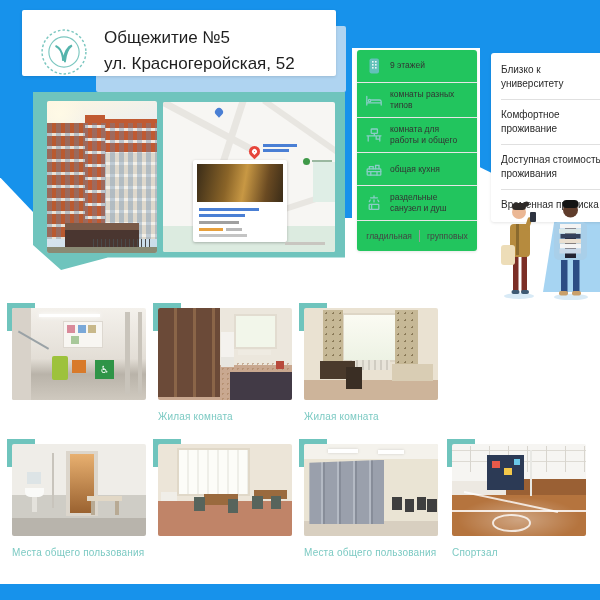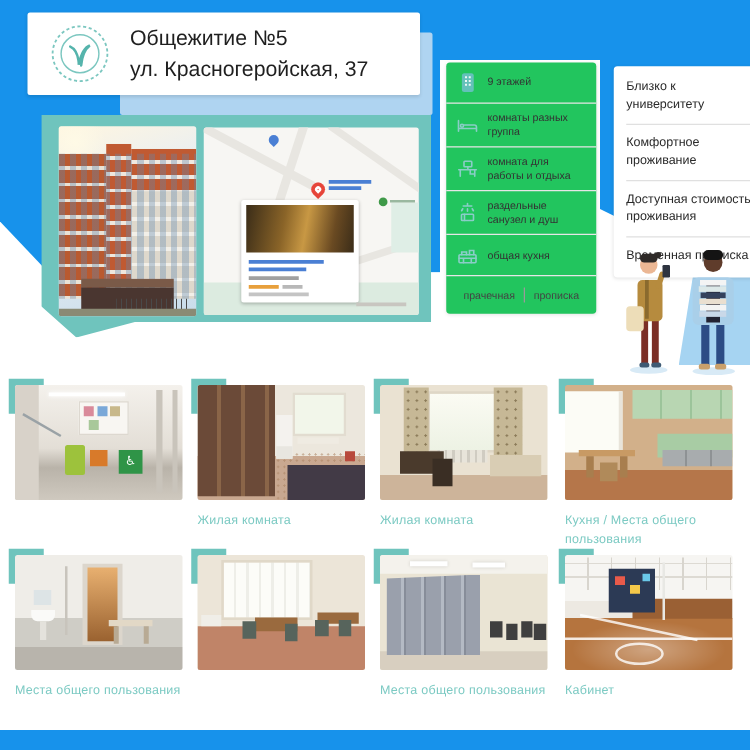--- a/index.html
+++ b/index.html
@@ -12,21 +12,21 @@
   .bg-left{left:0;top:48px;width:352px;height:170px;background:#1792EB;
     clip-path:polygon(0 0,100% 0,100% 100%,11% 100%,0 76%);}
   .bg-right{left:480px;top:48px;width:120px;height:178px;background:#1792EB;
     clip-path:polygon(0 0,100% 0,100% 100%,0 67%);}
   .bg-right-accent{left:543px;top:192px;width:57px;height:100px;background:#A6D4F2;
     clip-path:polygon(28% 0,100% 0,100% 100%,0 100%);}
 
   
   .header-shadow{left:96px;top:26px;width:250px;height:66px;background:#AFD4F1;border-radius:2px;}
   .header-card{left:22px;top:10px;width:314px;height:66px;background:#fff;border-radius:2px;
-    display:flex;align-items:center;box-shadow:0 1px 3px rgba(0,0,0,.12);}
+    display:flex;align-items:flex-end;box-shadow:0 1px 3px rgba(0,0,0,.12);}
   .logo-wrap{margin-left:18px;width:48px;height:48px;flex:0 0 auto;}
   .titles{margin-left:16px;color:#1F1F1F;font-size:17px;line-height:1.5;font-weight:500;}
 
   
   .bubble{left:33px;top:92px;width:312px;height:178px;background:#6FC4BD;
     clip-path:polygon(0 0,100% 0,100% 93%,24% 93%,9% 100%,0 86%);}
   .bphoto{left:14px;top:9px;width:110px;height:152px;border-radius:2px;overflow:hidden;
     background:linear-gradient(160deg,#FFF6E0 0%,#E9EEF2 35%,#C8DCEA 100%);}
   .map{left:130px;top:10px;width:172px;height:150px;border-radius:2px;overflow:hidden;background:#F7F6F3;}
 
@@ -68,21 +68,21 @@
   <div class="a header-card">
     <div class="logo-wrap">
       <svg viewBox="0 0 46 46" width="48" height="48">
         <circle cx="23" cy="23" r="21" fill="none" stroke="#7CC7C0" stroke-width="1.4" stroke-dasharray="2.4 2"></circle>
         <circle cx="23" cy="23" r="14.5" fill="none" stroke="#7CC7C0" stroke-width="1.1"></circle>
         <path d="M15.5 17.5 c3.5 1.5 5.5 5.5 6.3 10.5 c.2 1.2 .3 2.4 .2 3.5 c1.8 -8.5 4.6 -13.5 8.5 -14.8 c-4.2 3.2 -6 8.8 -6.6 15.3" stroke="#55B4AC" stroke-width="1.9" fill="none" stroke-linecap="round"></path>
       </svg>
     </div>
     <div class="titles">
       <div>Общежитие №5</div>
-      <div>ул. Красногеройская, 37</div>
+      <div>ул. Красногеройская, 52</div>
     </div>
   </div>
 
   <div class="a bubble">
 
     <div class="a bphoto">
       <div class="d" style="left:-12px;top:-12px;width:50px;height:50px;background:radial-gradient(circle,rgba(255,250,230,.95),rgba(255,250,230,0) 70%);"></div>
       <div class="d" style="left:0;top:22px;width:38px;height:116px;background:repeating-linear-gradient(180deg,#B95A30 0 10px,#E9E1D5 10px 13px);"></div>
       <div class="d" style="left:38px;top:14px;width:20px;height:124px;background:repeating-linear-gradient(180deg,#C05A32 0 10px,#EFE7DD 10px 13px);"></div>
       <div class="d" style="left:58px;top:18px;width:52px;height:34px;background:repeating-linear-gradient(180deg,#C05A32 0 9px,#F0E8E0 9px 12px);"></div>
@@ -134,48 +134,48 @@
             <rect x="11" y="11" width="1.6" height="1.6"></rect>
         </g>
       </svg>
       <span class="feat-label">9 этажей</span>
     </div>
     <div class="feat-row">
       <svg class="feat-icon" viewBox="0 0 20 20" fill="none" stroke="#8ACDC7" stroke-width="1.3" stroke-linecap="round">
         <path d="M2.8 6.5 v8.5 M2.8 12.8 h14.4 M17.2 15 v-3.2 a1.8 1.8 0 0 0 -1.8 -1.8 h-8"></path>
         <circle cx="5.6" cy="10.6" r="1.2"></circle>
       </svg>
-      <span class="feat-label">комнаты разных группа</span>
+      <span class="feat-label">комнаты разных типов</span>
     </div>
     <div class="feat-row">
       <svg class="feat-icon" viewBox="0 0 20 20" fill="none" stroke="#8ACDC7" stroke-width="1.3" stroke-linecap="round">
         <rect x="7.2" y="4" width="6.2" height="4.4" rx="0.6"></rect>
         <path d="M10.3 8.4 v2.4 M3 10.8 h14 M4.2 10.8 v5.2 M15.8 10.8 v5.2 M12.2 10.8 v3.4 h3.6"></path>
       </svg>
-      <span class="feat-label">комната для работы и отдыха</span>
+      <span class="feat-label">комната для работы и общего</span>
+    </div>
+    <div class="feat-row">
+      <svg class="feat-icon" viewBox="0 0 20 20" fill="none" stroke="#8ACDC7" stroke-width="1.3" stroke-linecap="round">
+        <rect x="3.2" y="9.8" width="13.6" height="6.4" rx="0.8"></rect>
+        <path d="M5.4 9.8 V7.6 h3.8 v2.2 M11.6 9.8 V6.4 h3.4 v3.4 M3.2 12.6 h13.6 M6.8 12.6 v3.6 M13 12.6 v3.6"></path>
+      </svg>
+      <span class="feat-label">общая кухня</span>
     </div>
     <div class="feat-row">
       <svg class="feat-icon" viewBox="0 0 20 20" fill="none" stroke="#8ACDC7" stroke-width="1.3" stroke-linecap="round">
         <path d="M10 2.8 v2 M6.6 4.8 h6.8 M6.2 7 l-0.9 1.6 M10 7 v1.9 M13.8 7 l0.9 1.6"></path>
         <rect x="5.2" y="11.4" width="9.6" height="5" rx="0.6"></rect>
         <path d="M7.6 11.4 v5"></path>
       </svg>
       <span class="feat-label">раздельные санузел и душ</span>
     </div>
-    <div class="feat-row">
-      <svg class="feat-icon" viewBox="0 0 20 20" fill="none" stroke="#8ACDC7" stroke-width="1.3" stroke-linecap="round">
-        <rect x="3.2" y="9.8" width="13.6" height="6.4" rx="0.8"></rect>
-        <path d="M5.4 9.8 V7.6 h3.8 v2.2 M11.6 9.8 V6.4 h3.4 v3.4 M3.2 12.6 h13.6 M6.8 12.6 v3.6 M13 12.6 v3.6"></path>
-      </svg>
-      <span class="feat-label">общая кухня</span>
-    </div>
     <div class="laundry">
-      <span>прачечная</span>
+      <span>гладильная</span>
       <span class="sep"></span>
-      <span>прописка</span>
+      <span>групповых</span>
     </div>
   </div>
 
   <div class="a benefits-card">
     <div class="benefit">Близко к университету</div>
     <div class="benefit">Комфортное проживание</div>
     <div class="benefit">Доступная стоимость проживания</div>
     <div class="benefit">Временная прописка</div>
   </div>
 
@@ -255,35 +255,20 @@
       <div class="d" style="left:14%;top:2%;width:15%;height:62%;background:#C6B896;background-image:radial-gradient(#8A7A58 1px,rgba(0,0,0,0) 1px);background-size:7px 7px;"></div>
       <div class="d" style="left:68%;top:2%;width:17%;height:62%;background:#C6B896;background-image:radial-gradient(#8A7A58 1px,rgba(0,0,0,0) 1px);background-size:7px 7px;"></div>
       <div class="d" style="left:34%;top:57%;width:30%;height:10%;background:repeating-linear-gradient(90deg,#D0CCC2 0 2px,#E8E4DA 2px 6px);"></div>
       <div class="d" style="left:12%;top:58%;width:26%;height:19%;background:#4A3A2C;"></div>
       <div class="d" style="left:31%;top:64%;width:12%;height:24%;background:#3A2E24;"></div>
       <div class="d" style="left:66%;top:61%;width:30%;height:18%;background:#D9CDB4;"></div>
     </div>
     <div class="caption">Жилая комната</div>
   </div>
 
-  <div class="cell" style="left:452px;top:308px;">
-    <div class="corner"></div>
-    <div class="photo" style="background:#D2B08A;">
-      <div class="d" style="left:0;top:74%;width:100%;height:26%;background:#B5764A;"></div>
-      <div class="d" style="left:0;top:5%;width:32%;height:54%;background:#FCFCF6;border-right:3px solid #E8E4DA;"></div>
-      <div class="d" style="left:40%;top:4%;width:60%;height:25%;background:repeating-linear-gradient(90deg,#B8D6B2 0 22px,#9CC49A 22px 24px);"></div>
-      <div class="d" style="left:55%;top:42%;width:45%;height:21%;background:#A8CCA4;"></div>
-      <div class="d" style="left:58%;top:57%;width:42%;height:14%;background:repeating-linear-gradient(90deg,#A8ACAE 0 18px,#8E9294 18px 20px);"></div>
-      <div class="d" style="left:8%;top:57%;width:34%;height:5%;background:#C89A64;"></div>
-      <div class="d" style="left:13%;top:62%;width:4%;height:18%;background:#A87E4E;"></div>
-      <div class="d" style="left:33%;top:62%;width:4%;height:18%;background:#A87E4E;"></div>
-      <div class="d" style="left:21%;top:67%;width:10%;height:17%;background:#B08A5A;"></div>
-    </div>
-    <div class="caption">Кухня / Места общего пользования</div>
-  </div>
 
   <div class="cell" style="left:12px;top:444px;">
     <div class="corner"></div>
     <div class="photo" style="background:linear-gradient(180deg,#EFEDE8 0 55%,#CFCDC6 55% 80%,#B8B4AC 80% 100%);">
       <div class="d" style="left:40%;top:8%;width:24%;height:70%;background:#DCD6CC;"></div>
       <div class="d" style="left:43%;top:11%;width:18%;height:64%;background:linear-gradient(180deg,#E8B070,#9A6230);"></div>
       <div class="d" style="left:30%;top:10%;width:2px;height:60%;background:#C8C4BC;"></div>
       <div class="d" style="left:11%;top:30%;width:11%;height:14%;background:#DDE4E6;"></div>
       <div class="d" style="left:10%;top:48%;width:14%;height:10%;background:#FAFAF8;border-radius:0 0 5px 5px;"></div>
       <div class="d" style="left:15%;top:58%;width:4%;height:16%;background:#E4E2DC;"></div>
@@ -333,17 +318,17 @@
       <div class="d" style="left:26%;top:12%;width:28%;height:38%;background:#2C3A55;"></div>
       <div class="d" style="left:30%;top:18%;width:6%;height:8%;background:#E85A4A;"></div>
       <div class="d" style="left:39%;top:26%;width:6%;height:8%;background:#F4C84A;"></div>
       <div class="d" style="left:46%;top:16%;width:5%;height:7%;background:#6AC8E8;"></div>
       <div class="d" style="left:58%;top:6%;width:2px;height:50%;background:#E8E8E4;"></div>
       <div class="d" style="left:0;top:72%;width:100%;height:2px;background:rgba(255,255,255,.85);"></div>
       <div class="d" style="left:8%;top:62%;width:72%;height:2px;background:rgba(255,255,255,.8);transform:rotate(12deg);"></div>
       <div class="d" style="left:30%;top:76%;width:26%;height:15%;border:2px solid rgba(255,255,255,.8);border-radius:50%;"></div>
       <div class="d" style="left:0;top:55%;width:100%;height:45%;background:radial-gradient(ellipse at 50% 60%,rgba(255,255,255,.35),rgba(255,255,255,0) 65%);"></div>
     </div>
-    <div class="caption">Кабинет</div>
+    <div class="caption">Спортзал</div>
   </div>
 
   <div class="a footer-bar"></div>
 </div>
 
 </body></html>

